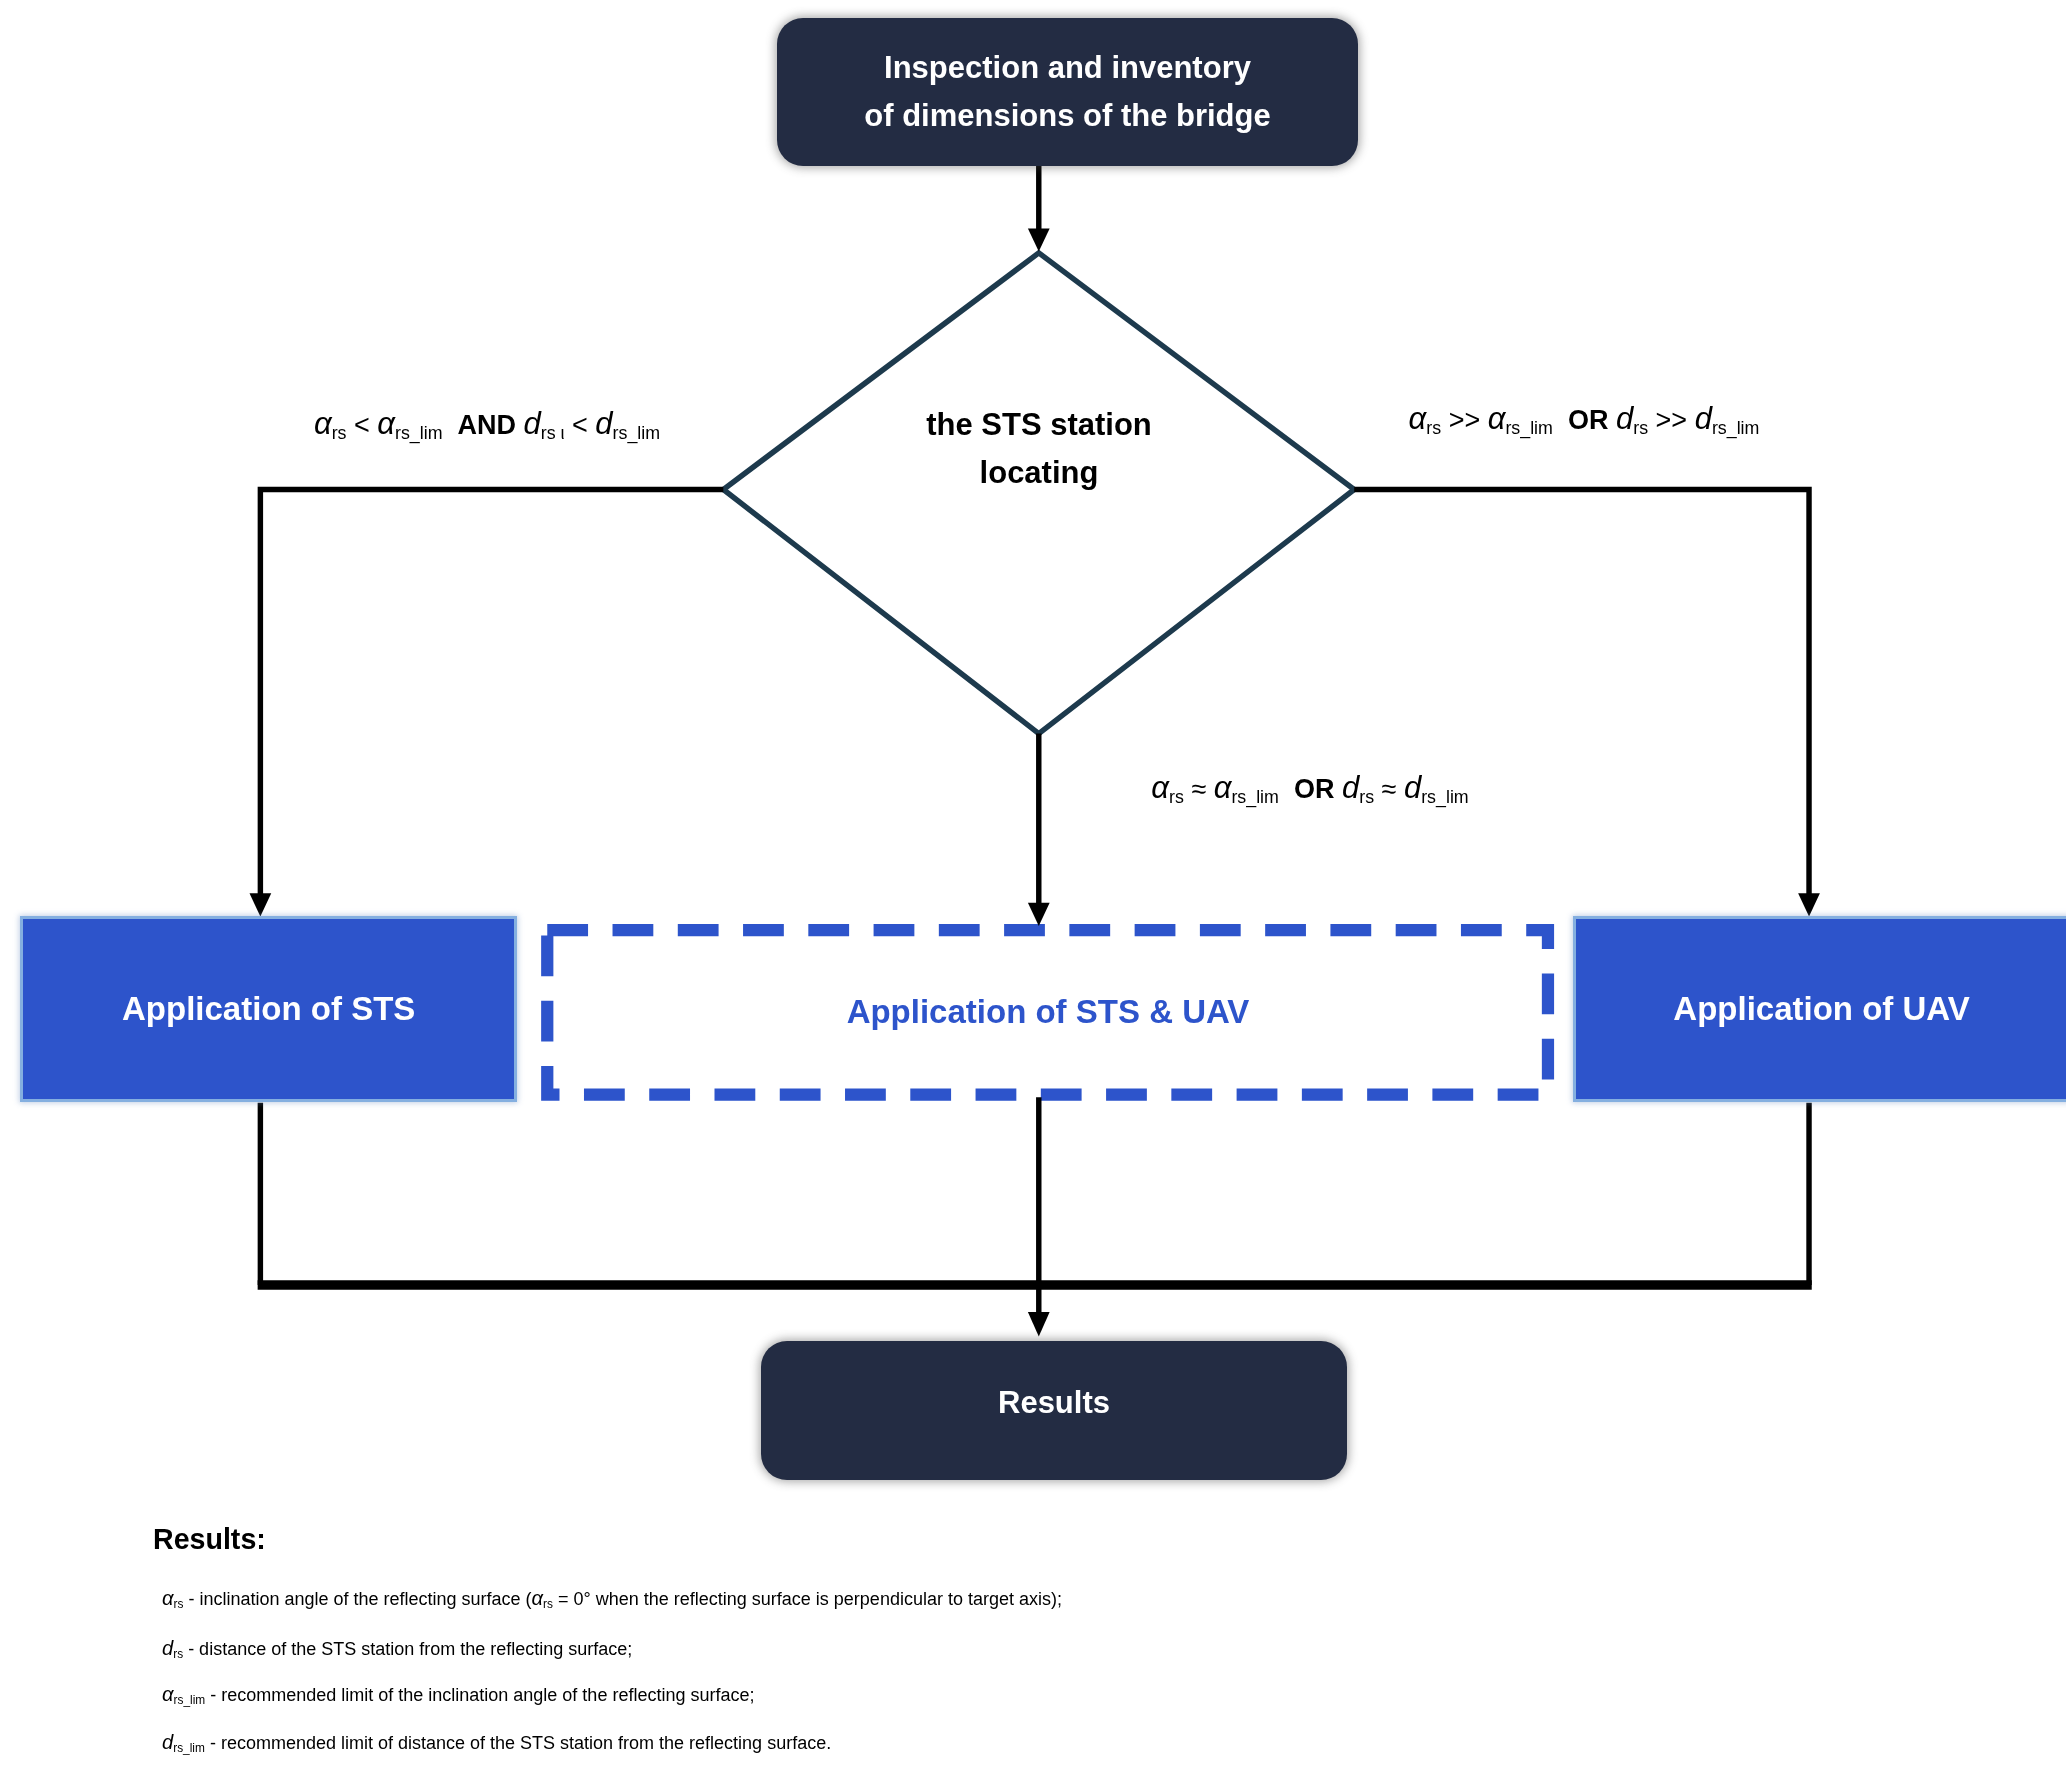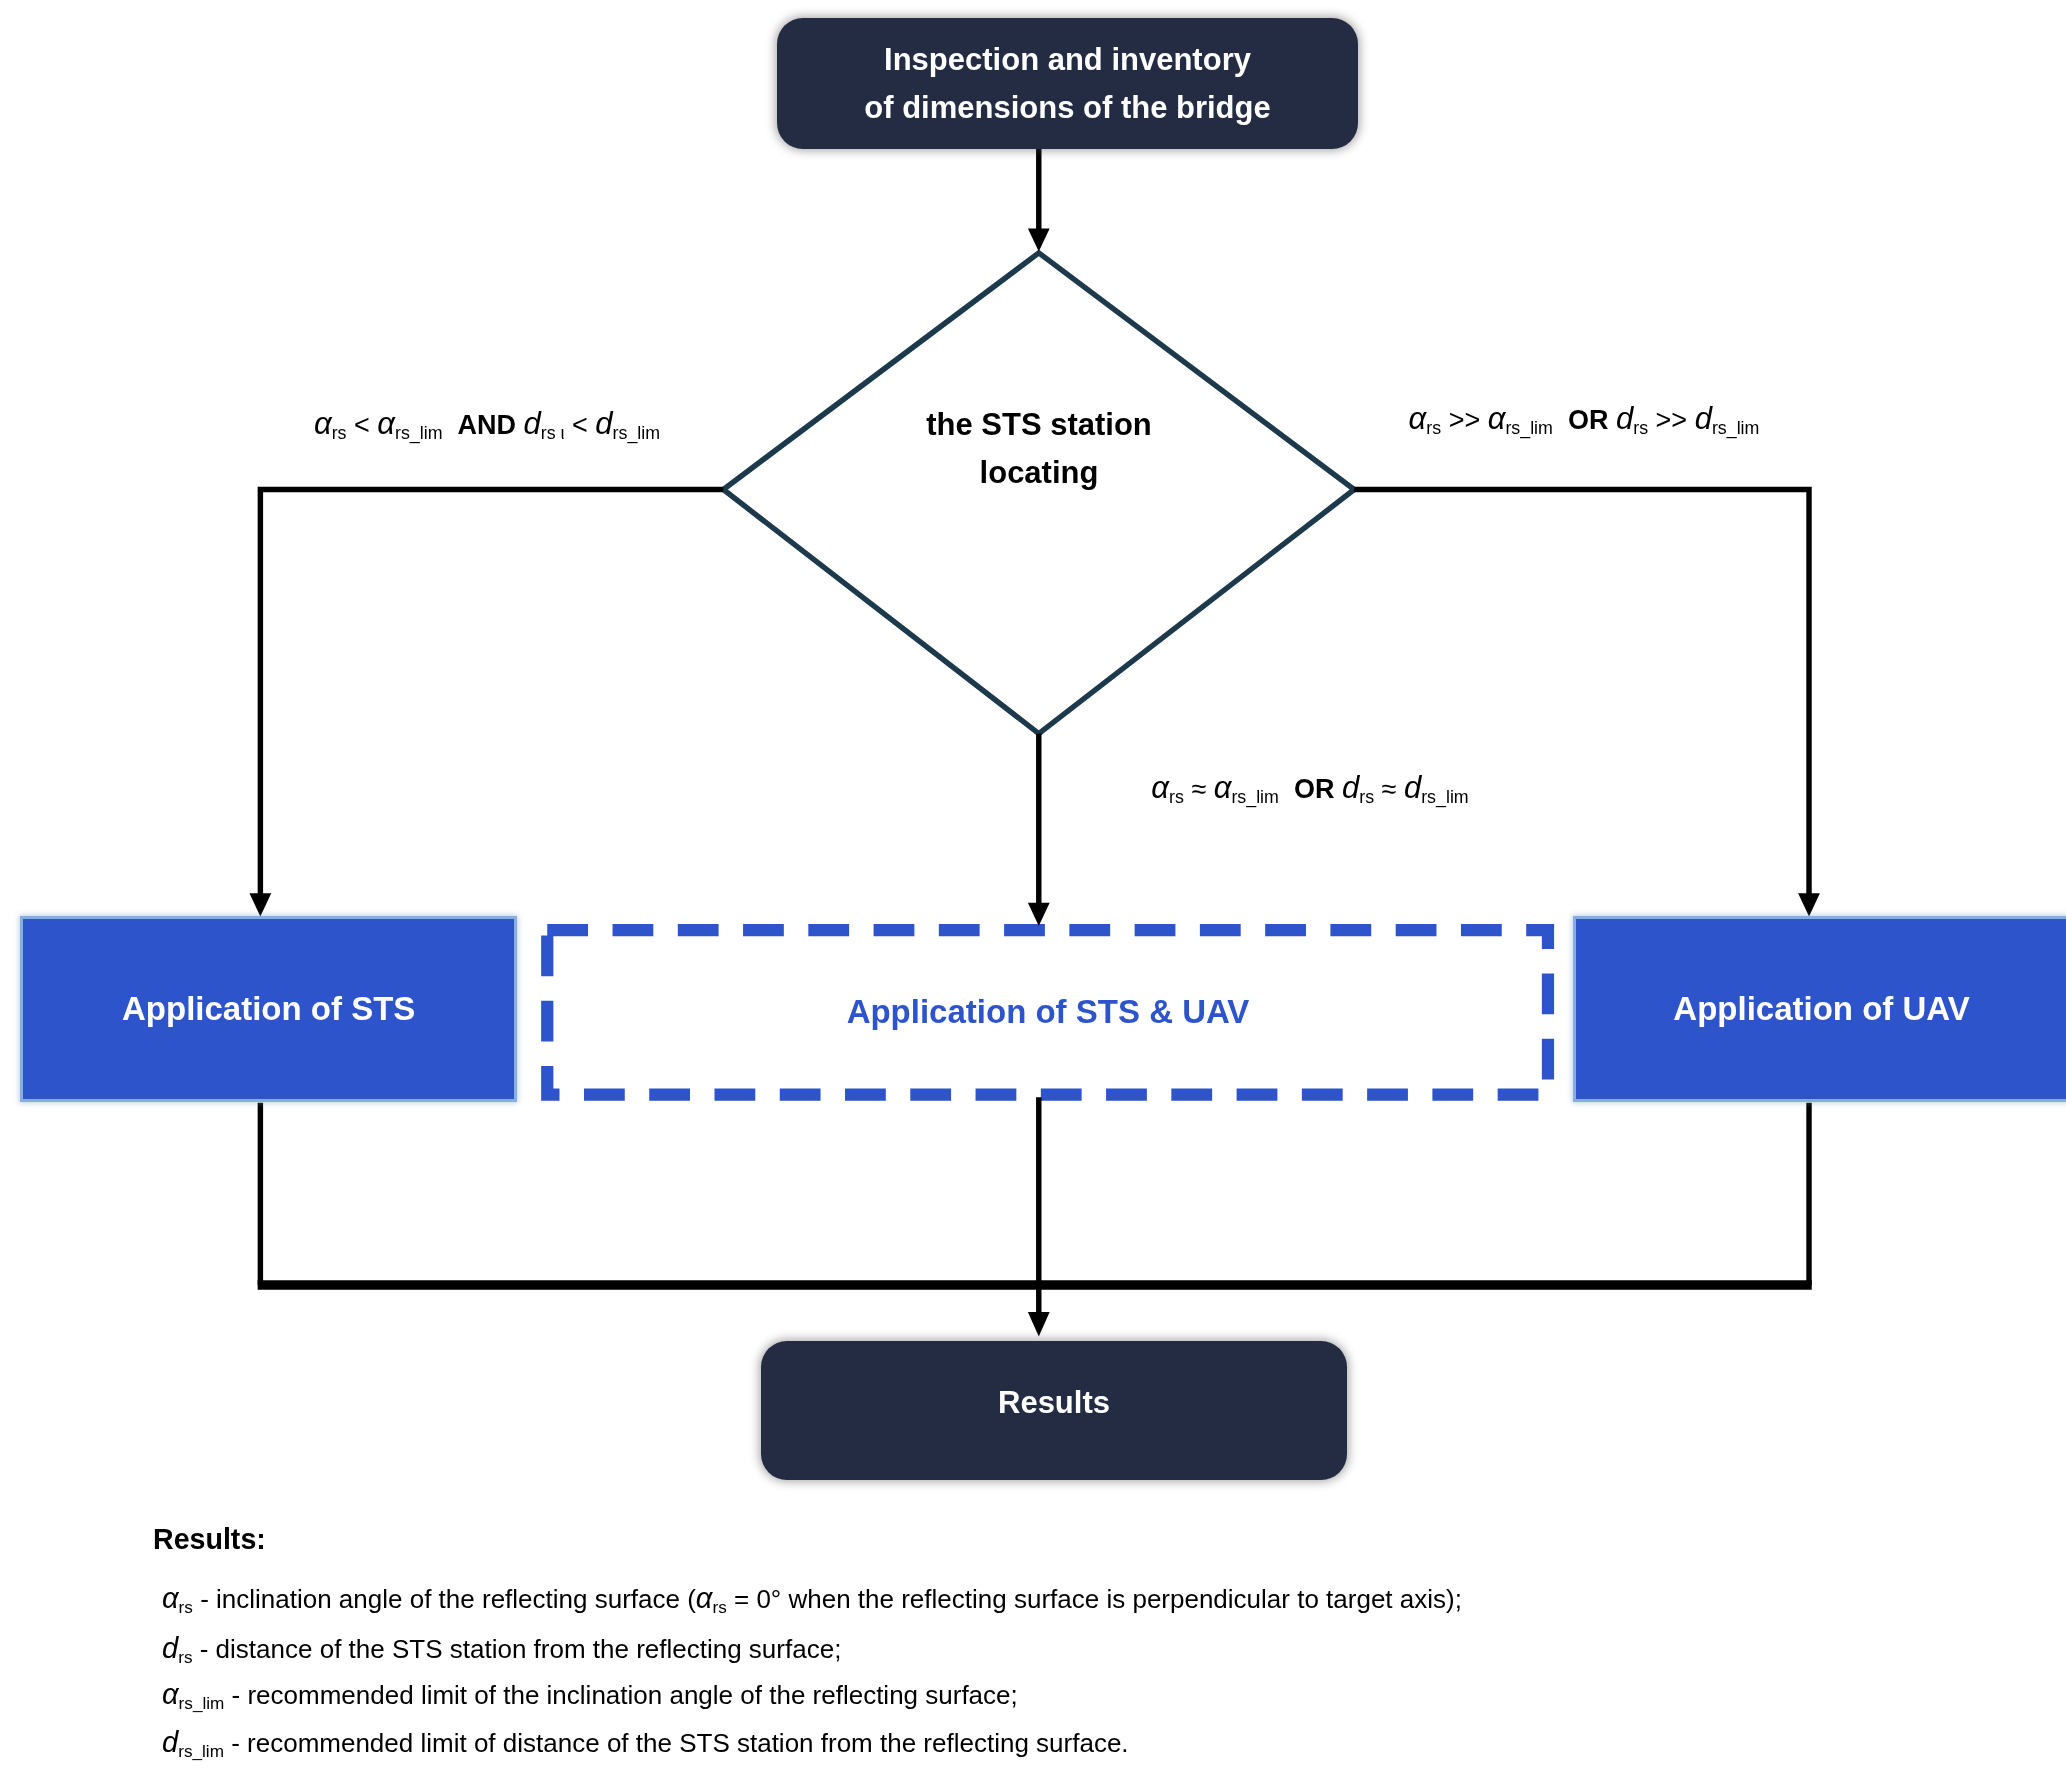--- a/index.html
+++ b/index.html
@@ -58,21 +58,21 @@
   }
   .segline{
     position:absolute;
     transform:translate(-50%,-50%);
     font-size:27px;
     color:#000000;
     white-space:pre;
   }
   .legend-line{
     position:absolute;
-    font-size:26px;
+    font-size:18px;
     color:#000000;
     white-space:pre;
     line-height:35px;
   }
   .legend-heading{
     position:absolute;
     font-size:28.6px;
     font-weight:bold;
     color:#000000;
     line-height:33px;
@@ -105,21 +105,21 @@
     <line x1="1528" y1="1079" x2="1528" y2="1330" stroke="#000" stroke-width="8"></line>
     <polygon points="1512,1328 1544,1328 1528,1362" fill="#000"></polygon>
 
     <line x1="383" y1="1622" x2="383" y2="1890" stroke="#000" stroke-width="8"></line>
     <line x1="2661" y1="1622" x2="2661" y2="1890" stroke="#000" stroke-width="8"></line>
     <line x1="379" y1="1890" x2="2665" y2="1890" stroke="#000" stroke-width="14"></line>
     <line x1="1528" y1="1614" x2="1528" y2="1932" stroke="#000" stroke-width="8"></line>
     <polygon points="1512,1930 1544,1930 1528,1966" fill="#000"></polygon>
   </svg>
 
-  <div class="node dark" style="left:777px;top:18.4px;width:581px;height:131px;">
+  <div class="node dark" style="left:777px;top:18.4px;width:581px;height:148px;">
     <div>Inspection and inventory</div>
     <div>of dimensions of the bridge</div>
   </div>
 
   <div class="decision-text" style="left:835px;top:401px;">
     <div>the STS station</div>
     <div>locating</div>
   </div>
 
   <div class="segline" style="left:487px;top:425px;"><span class="it">α</span><span class="sb">rs</span><span> &lt; </span><span class="it">α</span><span class="sb">rs_lim</span><span>  </span><span class="bd">AND</span><span> </span><span class="it">d</span><span class="sb">rs ι</span><span> &lt; </span><span class="it">d</span><span class="sb">rs_lim</span></div>

